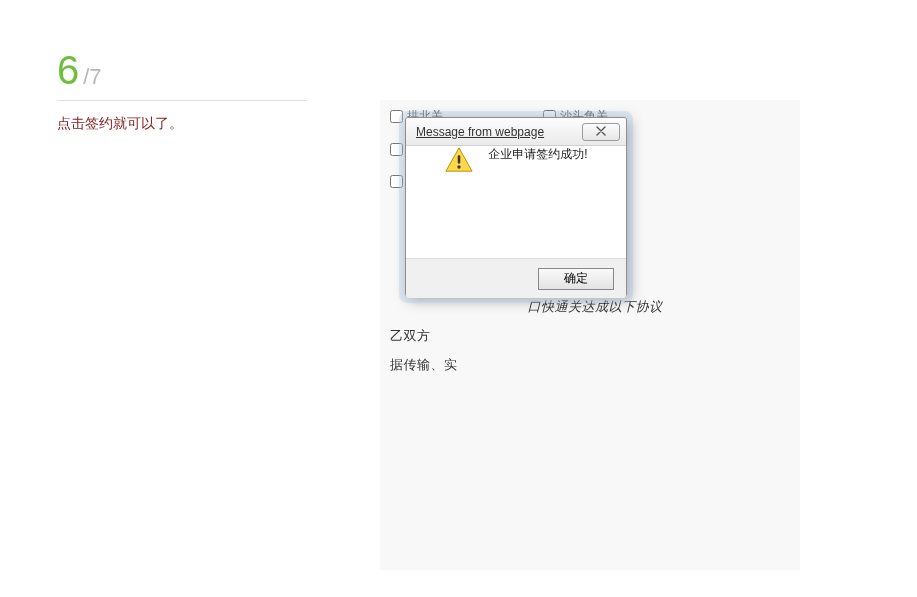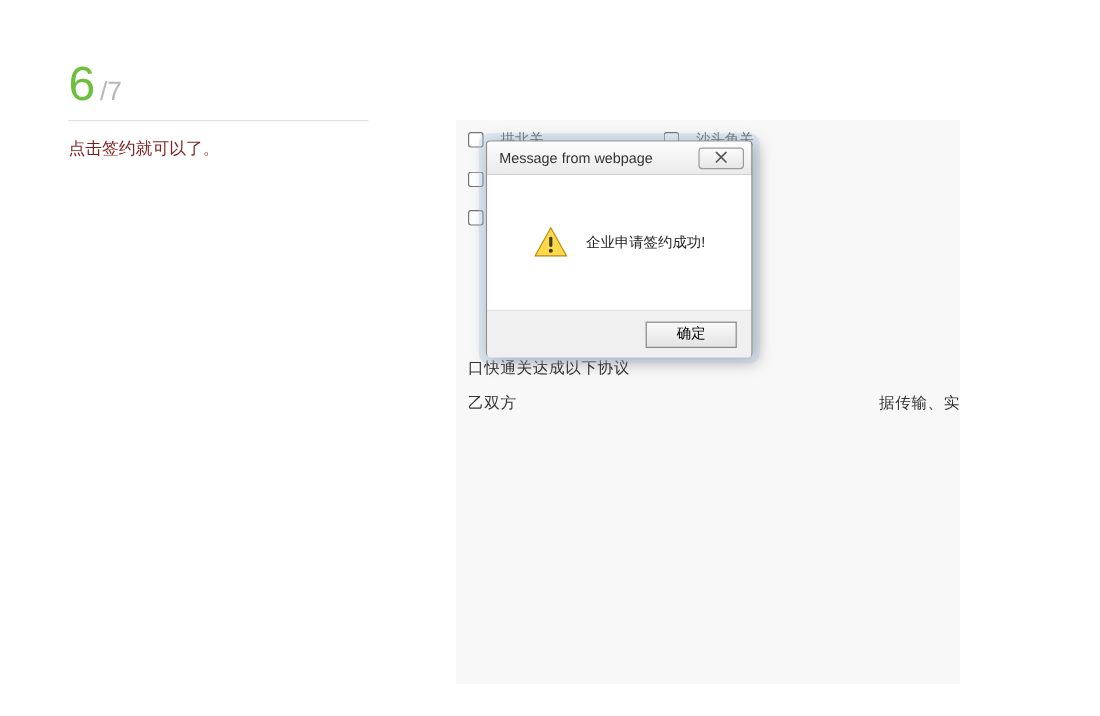--- a/index.html
+++ b/index.html
@@ -62,21 +62,21 @@
     gap: 100px;
   }
   .cb-wrap {
     display: flex;
     flex-direction: column;
     gap: 10px;
   }
   .cb {
     display: flex;
     align-items: center;
-    gap: 14px;
+    gap: 4px;
     font-size: 12px;
     color: #555;
   }
   .cb input { width: 13px; height: 13px; }
   .bg-para {
     margin-top: 100px;
     font-size: 13px;
     line-height: 2.2;
     letter-spacing: 0.5px;
   }
@@ -96,37 +96,37 @@
     height: 28px;
     display: flex;
     align-items: center;
     padding: 0 6px 0 10px;
     font-size: 12px;
     color: #333;
     background: linear-gradient(#fdfdfd, #eaeaea);
     border-bottom: 1px solid #d0d0d0;
     border-radius: 3px 3px 0 0;
   }
-  .dialog-title-text { flex: 1; }
+  .dialog-title-text { flex: 1; text-decoration: underline; }
   .close-btn {
     width: 38px;
     height: 18px;
     border: 1px solid #9c9c9c;
     border-radius: 3px;
     background: linear-gradient(#fcfcfc, #e6e6e6);
     display: flex;
     align-items: center;
     justify-content: center;
     cursor: pointer;
   }
   .close-btn svg { width: 12px; height: 10px; }
   .dialog-body {
     height: 112px;
     display: flex;
-    align-items: center;
+    align-items: flex-start;
     justify-content: center;
     gap: 14px;
     background: #ffffff;
     padding: 0 16px;
   }
   .warn-icon svg { width: 30px; height: 28px; display:block; }
   .dialog-msg {
     font-size: 12px;
     color: #222;
   }
@@ -180,25 +180,25 @@
           </label>
       </div>
       <div class="cb-wrap">
         <label class="cb">
             <input type="checkbox" style="">
             <span>沙头角关</span>
           </label>
       </div>
     </div>
     <div class="bg-para">
-      <div style="display:flex;justify-content:flex-start;">
+      <div style="display:flex;justify-content:center;font-style:italic;">
         <span>口快通关</span>
         <span>达成以下协议</span>
       </div>
-      <div style="display:flex;justify-content:space-between;">
+      <div style="display:flex;justify-content:space-between;flex-direction:column;">
         <span>乙双方</span>
         <span>据传输、实</span>
       </div>
     </div>
   </div>
 </div>
 
 <div class="dialog">
   <div class="dialog-title">
     <span class="dialog-title-text">Message from webpage</span>

